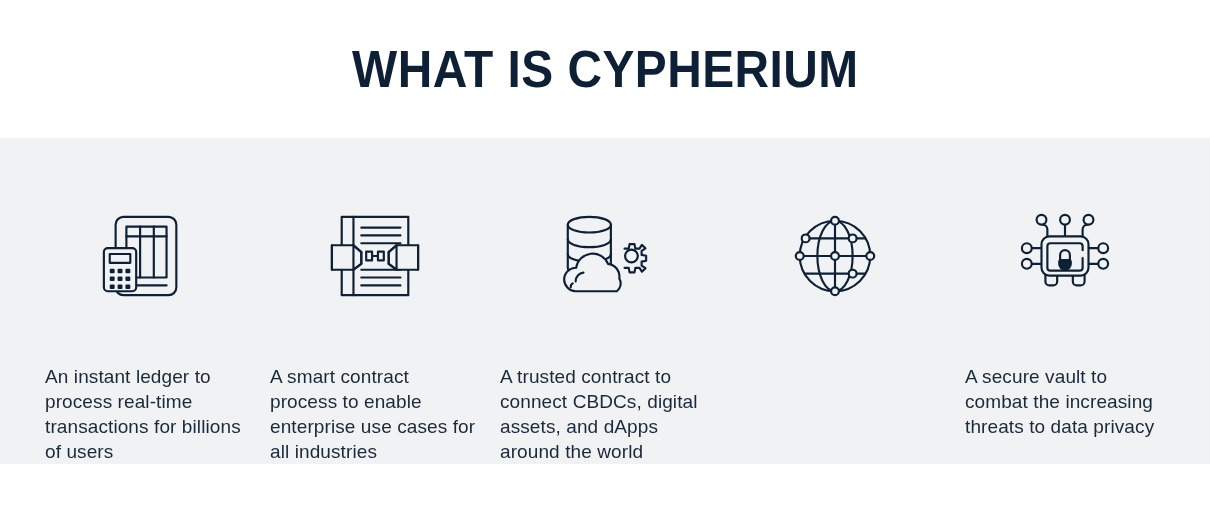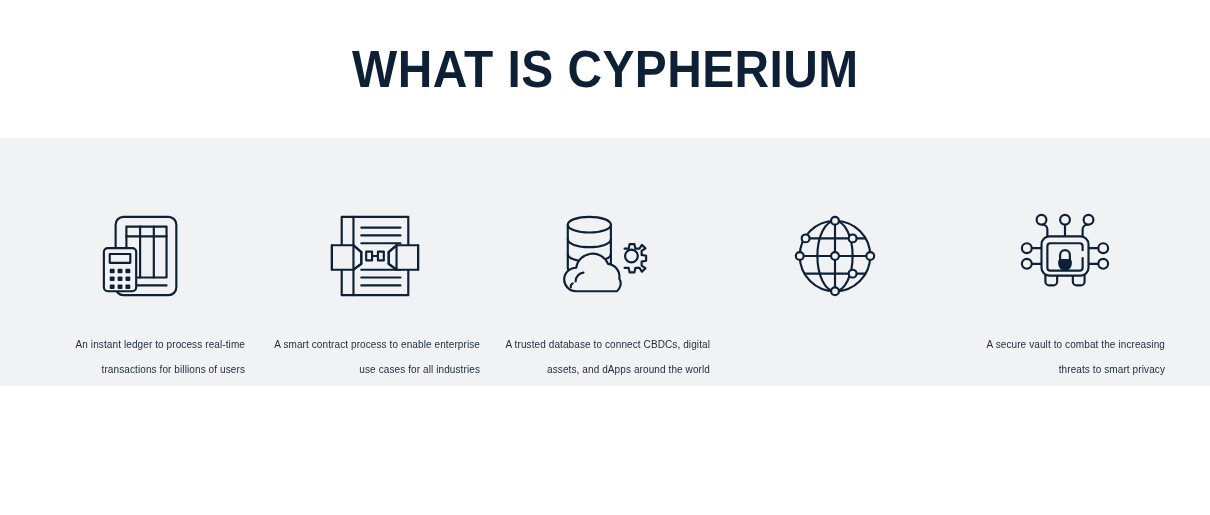--- a/index.html
+++ b/index.html
@@ -74,25 +74,25 @@
     display: flex;
     align-items: center;
     justify-content: center;
   }
   .feature-icon svg {
     display: block;
     width: 94px;
     height: 94px;
   }
   .feature-caption {
-    margin-top: 28px;
+    margin-top: 60px;
     width: 200px;
-    text-align: right;
+    text-align: left;
     font-family: "Liberation Sans", sans-serif;
-    font-size: 10px;
+    font-size: 19px;
     line-height: 25px;
     color: #1a2a3a;
     letter-spacing: 0.1px;
   }
   .feature:nth-child(2) .feature-caption,
   .feature:nth-child(3) .feature-caption { width: 210px; }
   .feature:nth-child(4) .feature-caption { width: 205px; }
   .feature:nth-child(5) .feature-caption { width: 200px; }
 
   
@@ -211,21 +211,21 @@
             <g>
               <path class="ico-fill-bg" d="M74 42.5 l4.2 0 0.9 -4.6 5.0 0 0.9 4.6 4.2 0 2.5 -3.9 3.6 3.6 -3.9 2.5 0 4.2 4.6 0.9 0 5.0 -4.6 0.9 0 4.2 3.9 2.5 -3.6 3.6 -2.5 -3.9 -4.2 0 -0.9 4.6 -5.0 0 -0.9 -4.6 -4.2 0" transform="translate(-6,-2)"></path>
               <circle class="ico-fill-bg" cx="75" cy="48" r="6.5"></circle>
             </g>
 
             <path class="ico-fill-bg" d="M22 88 a12 12 0 0 1 0.6 -24 a17 17 0 0 1 32.5 -4 a13 13 0 0 1 11.5 15 a10 10 0 0 1 -2.5 13 z" transform="translate(-4,-4)"></path>
             <path class="ico" d="M22 78 a9 9 0 0 1 8 -9" transform="translate(-4,-4)"></path>
             <path class="ico" d="M17 84 a4 4 0 0 1 2 -4" transform="translate(-4,-4)"></path>
           </svg>
         </div>
-        <div class="feature-caption">A trusted database to connect CBDCs, digital assets, and dApps around the world</div>
+        <div class="feature-caption">A trusted contract to connect CBDCs, digital assets, and dApps around the world</div>
       </div>
 
       <div class="feature">
         <div class="feature-icon">
           <svg viewBox="0 0 96 96" xmlns="http://www.w3.org/2000/svg" aria-hidden="true">
             <circle class="ico" cx="48" cy="48" r="36"></circle>
             <ellipse class="ico" cx="48" cy="48" rx="18" ry="36"></ellipse>
             <line class="ico" x1="48" y1="12" x2="48" y2="84"></line>
             <line class="ico" x1="17" y1="30" x2="79" y2="30"></line>
             <line class="ico" x1="12" y1="48" x2="84" y2="48"></line>
@@ -268,18 +268,18 @@
             <path class="ico-fill-bg" d="M56 66 h12 v8 a4 4 0 0 1 -4 4 h-4 a4 4 0 0 1 -4 -4 z"></path>
 
             <rect class="ico-fill-bg" x="24" y="28" width="48" height="40" rx="8"></rect>
 
             <path class="ico" d="M66 42 v-4 a3 3 0 0 0 -3 -3 h-30 a3 3 0 0 0 -3 3 v22 a3 3 0 0 0 3 3 h30 a3 3 0 0 0 3 -3 v-10"></path>
 
             <path class="ico" d="M43 52 v-5 a5 5 0 0 1 10 0 v5"></path>
             <path class="ico-solid" d="M44 51 h8 a3 3 0 0 1 3 3 v2 a7 7 0 0 1 -14 0 v-2 a3 3 0 0 1 3 -3 z"></path>
           </svg>
         </div>
-        <div class="feature-caption">A secure vault to combat the increasing threats to smart privacy</div>
+        <div class="feature-caption">A secure vault to combat the increasing threats to data privacy</div>
       </div>
 
     </div>
   </div>
 </div>
 
 </body></html>

